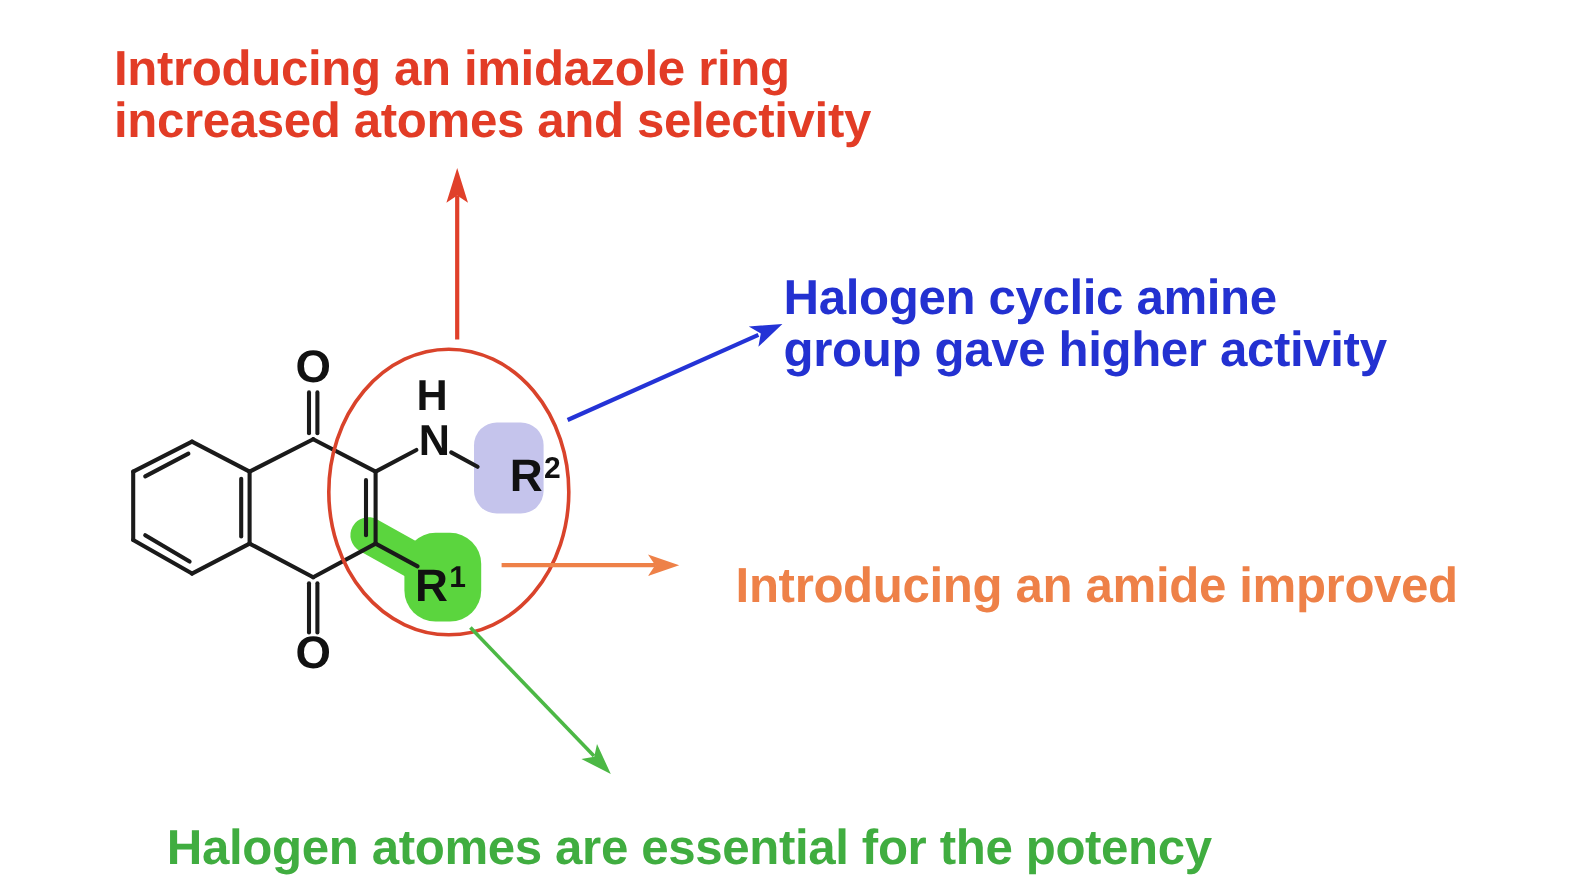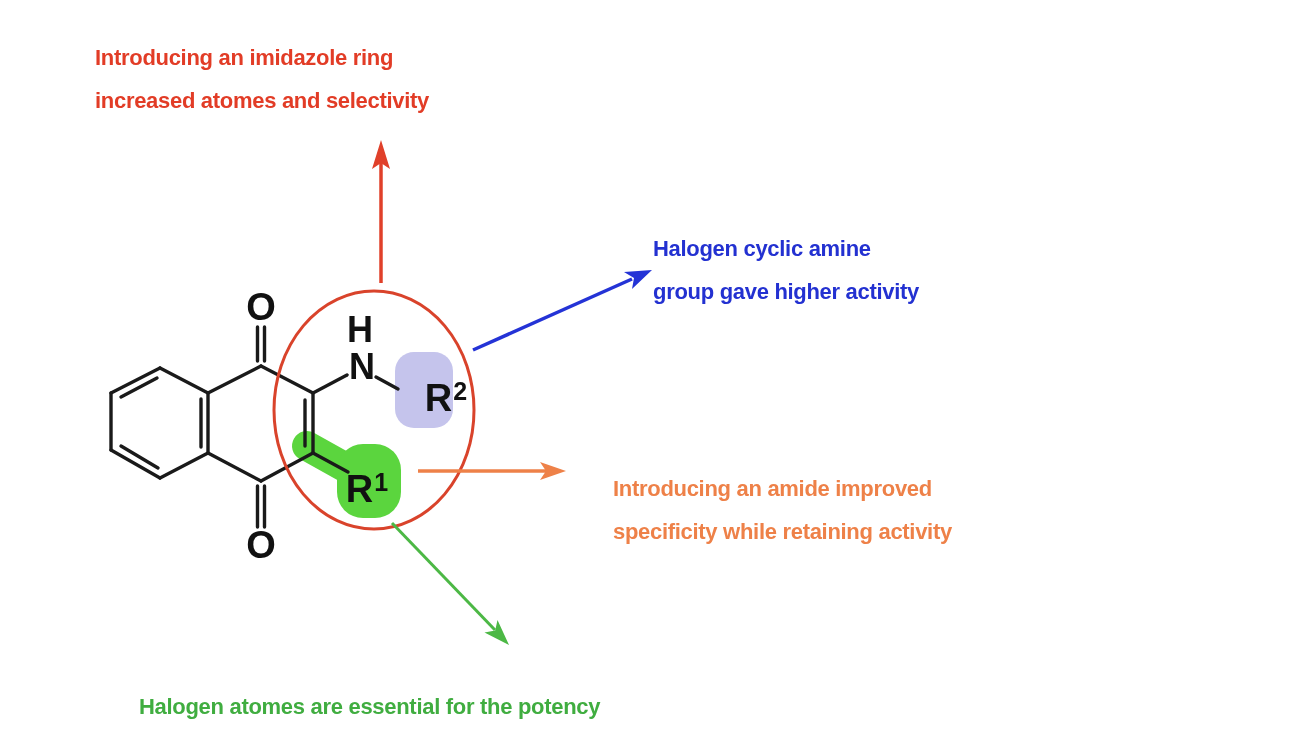--- a/index.html
+++ b/index.html
@@ -15,21 +15,21 @@
     background: #ffffff;
     overflow: hidden;
   }
   .stage svg {
     position: absolute;
     left: 0;
     top: 0;
   }
   .note {
     position: absolute;
-    font-size: 22px;
+    font-size: 41px;
     line-height: 43px;
     font-weight: 700;
     letter-spacing: -0.3px;
     white-space: nowrap;
   }
   .note-imidazole { color: #e23c26; }
   .note-amine    { color: #2331d1; }
   .note-amide    { color: #ee8148; }
   .note-halogen  { color: #40ad40; margin-top: 24px; }
   .atom {
@@ -130,20 +130,19 @@
     <div>increased atomes and selectivity</div>
   </div>
 
   <div class="note note-amine" style="left:653px; top:227px;">
     <div>Halogen cyclic amine</div>
     <div>group gave higher activity</div>
   </div>
 
   <div class="note note-amide" style="left:613px; top:435px;margin-top:32px;">
     <div>Introducing an amide improved</div>
-    <div>specificity while retaining activity</div>
   </div>
 
   <div class="note note-halogen" style="left:139px; top:661px;">
     <div>Halogen atomes are essential for the potency</div>
   </div>
 
 </div>
 
 </body></html>

